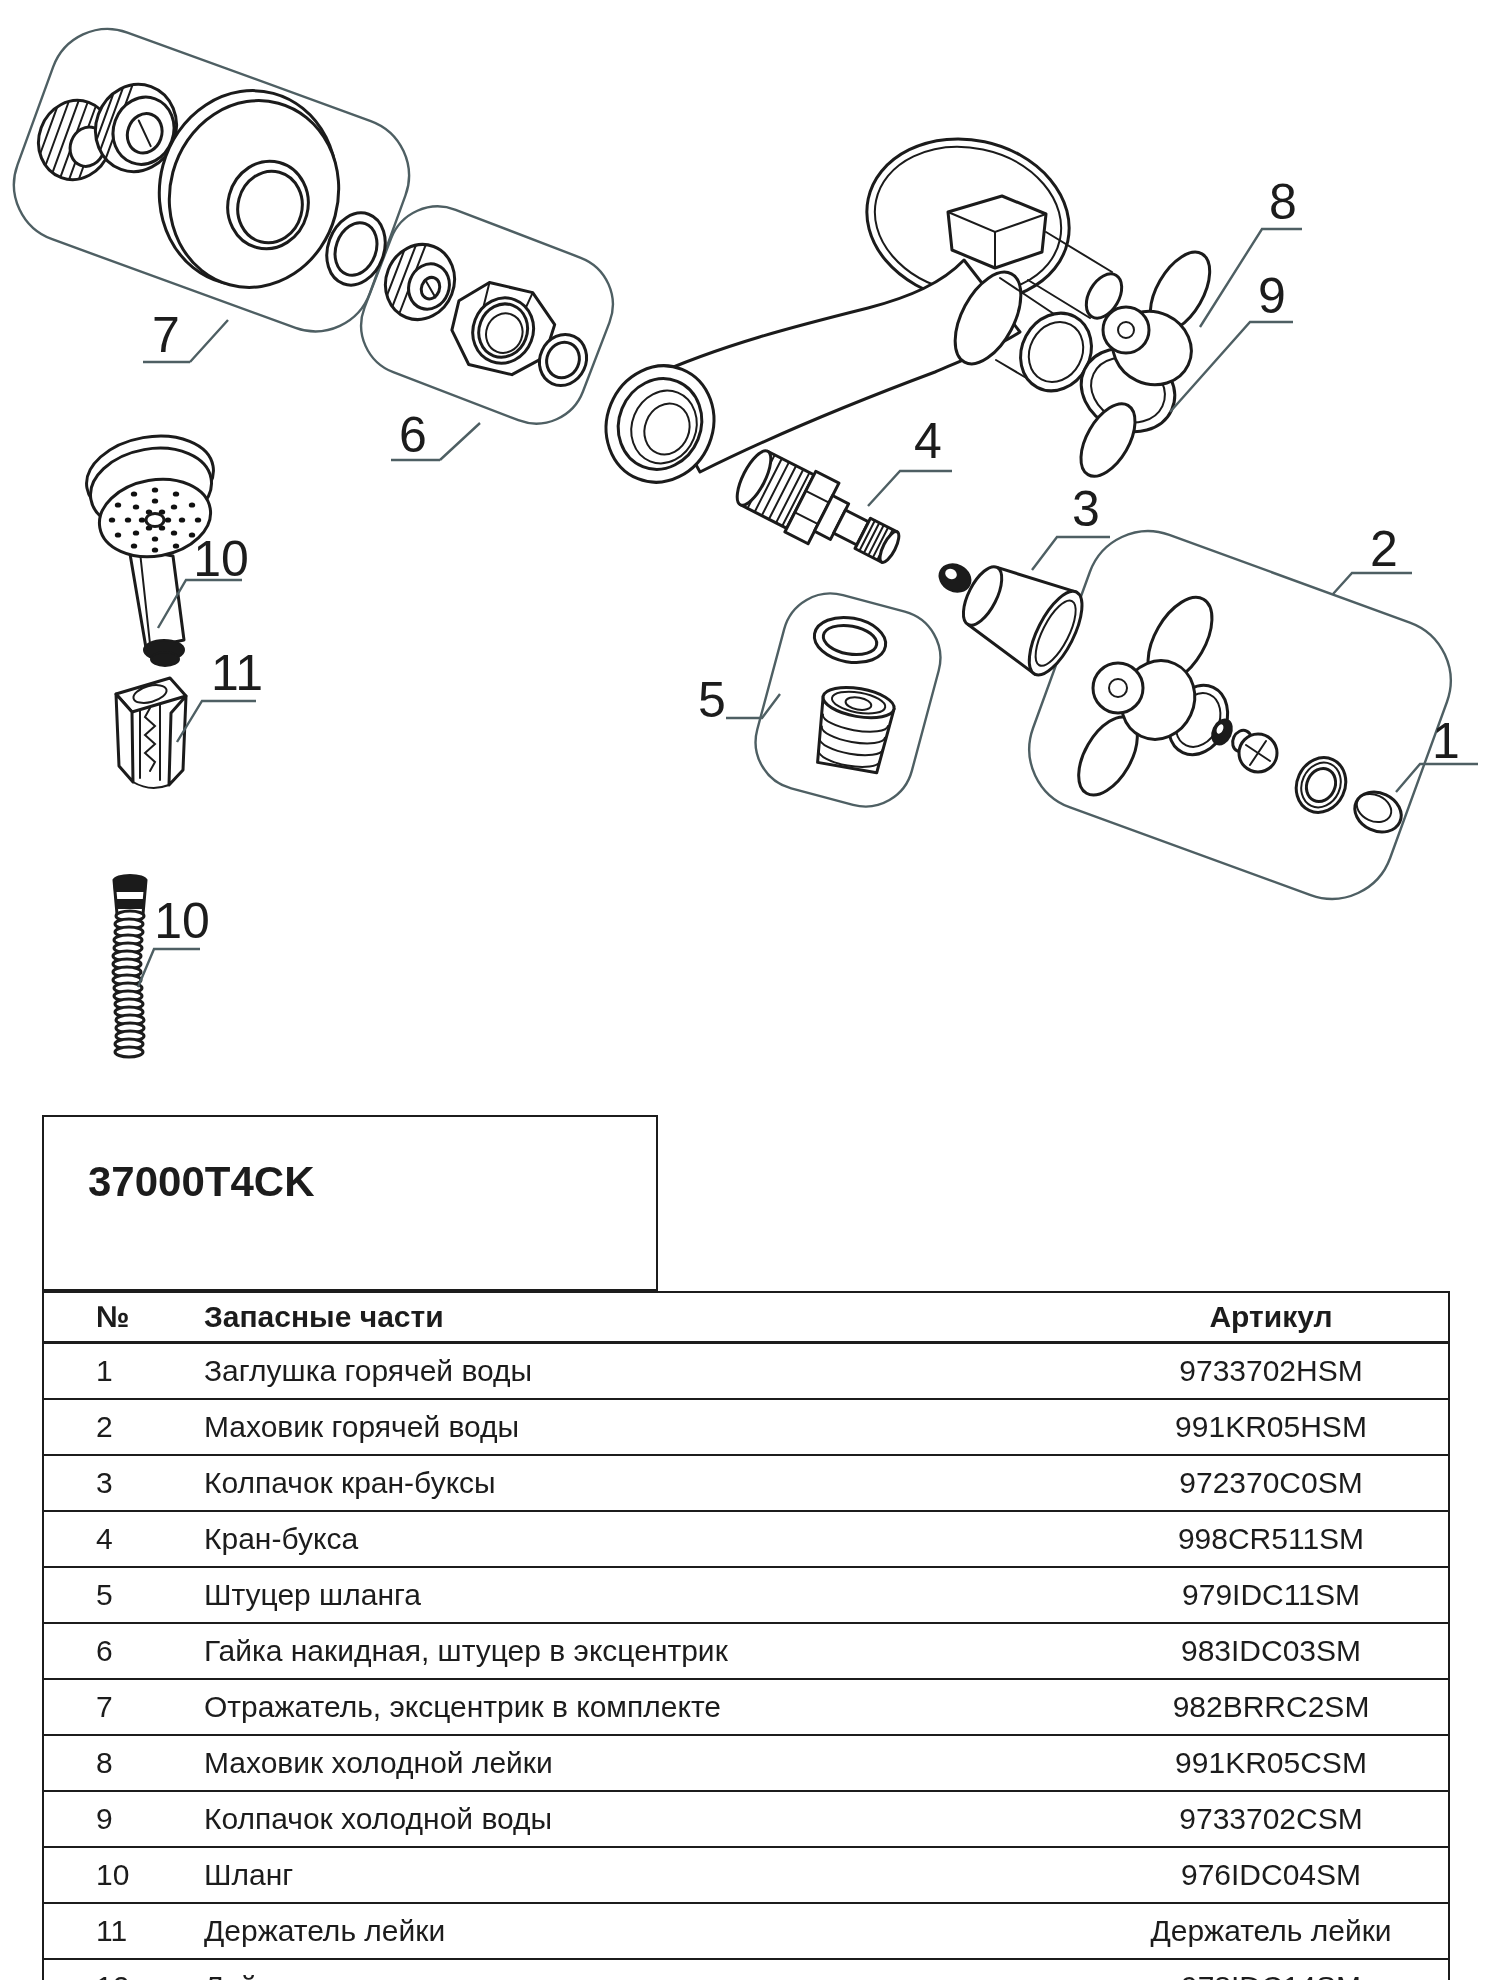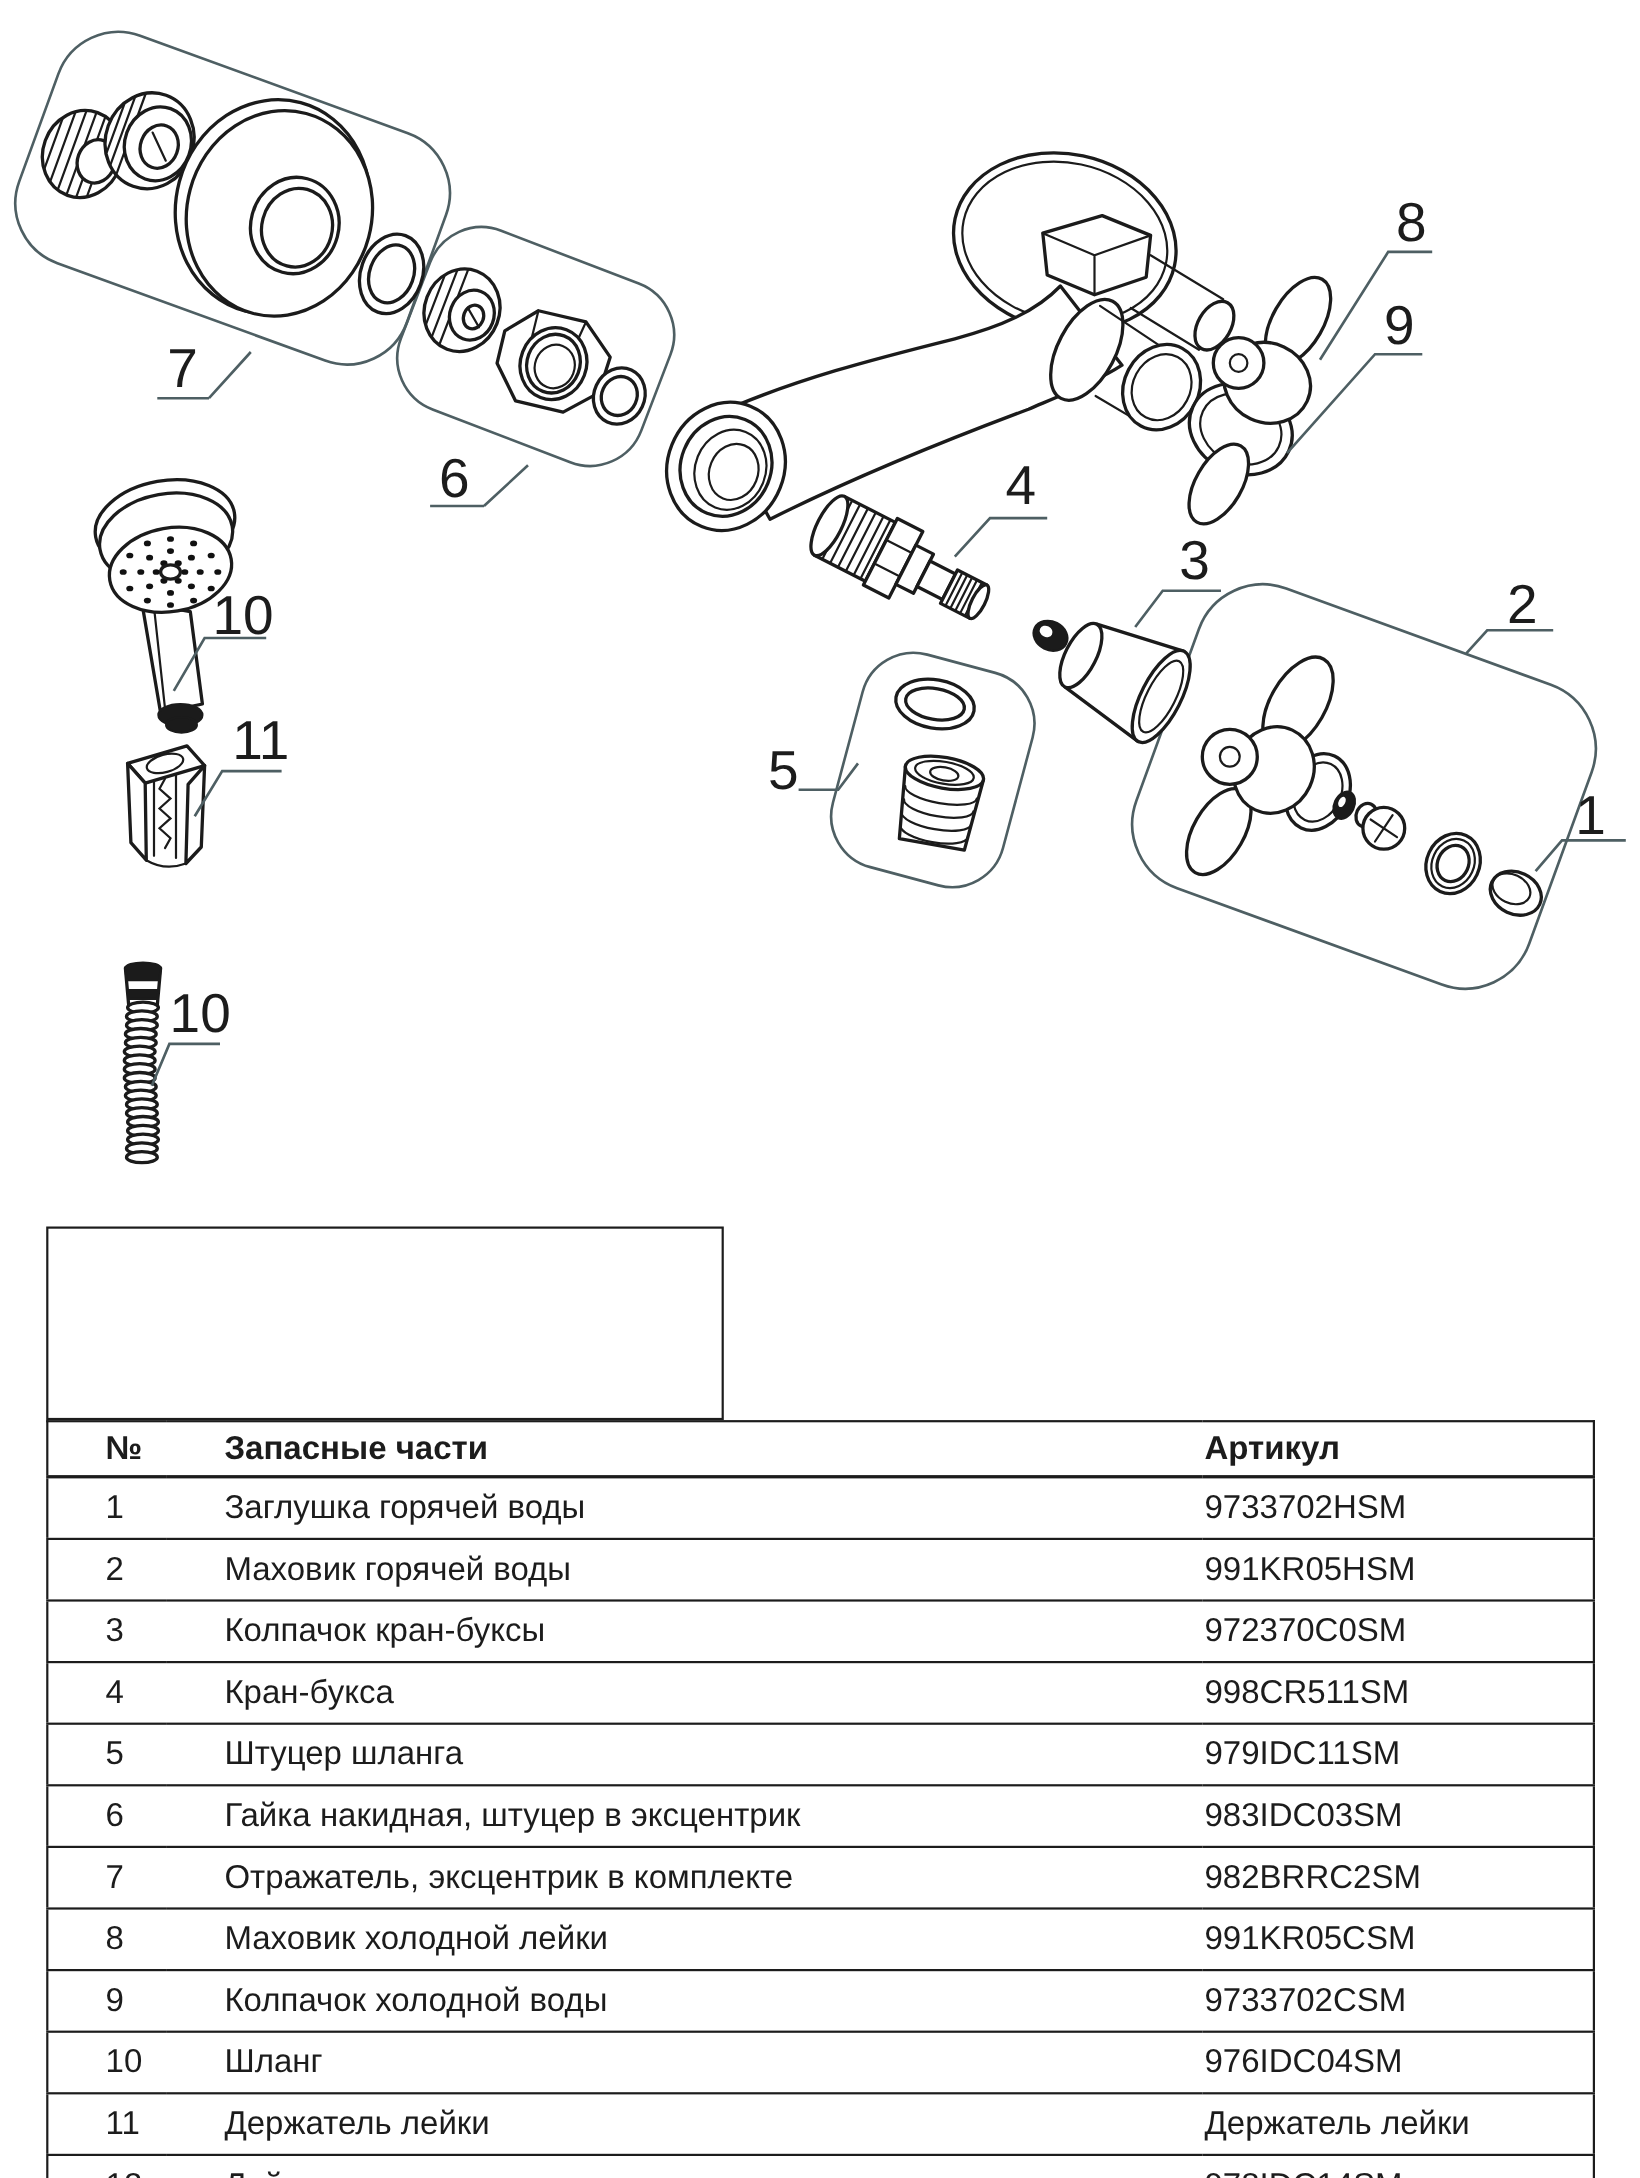--- a/index.html
+++ b/index.html
@@ -20,21 +20,21 @@
   .title-box .name{margin:4px 0 0 44px;font-size:40px;font-weight:400;line-height:48px;}
 
   .parts-table{position:absolute;left:42px;top:1291px;width:1406px;border-collapse:collapse;
                table-layout:fixed;font-size:30px;background:#fff;border:2px solid #1c1c1c;}
   .parts-table th{height:46px;text-align:left;font-weight:700;vertical-align:middle;
                   border-bottom:3px solid #1c1c1c;}
   .parts-table td{height:52px;vertical-align:middle;font-weight:400;}
   .parts-table tbody tr{border-top:2px solid #1c1c1c;}
   .parts-table .c-num{padding-left:52px;}
   .parts-table .c-name{padding-left:53px;}
-  .parts-table .c-art{padding-left:2px;}
+  .parts-table .c-art{padding-left:2px;text-align:center;}
 </style>
 </head>
 <body>
 
 <div class="page">
 
   <svg width="1491" height="1115" viewBox="0 0 1491 1115">
 
     <g>
       <rect class="gbox" x="-187" y="-110" width="375" height="220" rx="58" transform="translate(211,180) rotate(20)"></rect>
@@ -290,20 +290,21 @@
       <text class="callout" x="1384" y="566">2</text>
       <text class="callout" x="1446" y="758">1</text>
       <text class="callout" x="712" y="717">5</text>
       <text class="callout" x="221" y="576">10</text>
       <text class="callout" x="237" y="690">11</text>
       <text class="callout" x="182" y="938">10</text>
     </g>
   </svg>
 
   <div class="title-box">
+    <div class="code">37000T4CK</div>
   </div>
 
   <table class="parts-table">
     <colgroup>
         <col style="width:108px">
         <col style="width:942px">
         <col style="width:356px">
       </colgroup>
     <thead>
       <tr>

